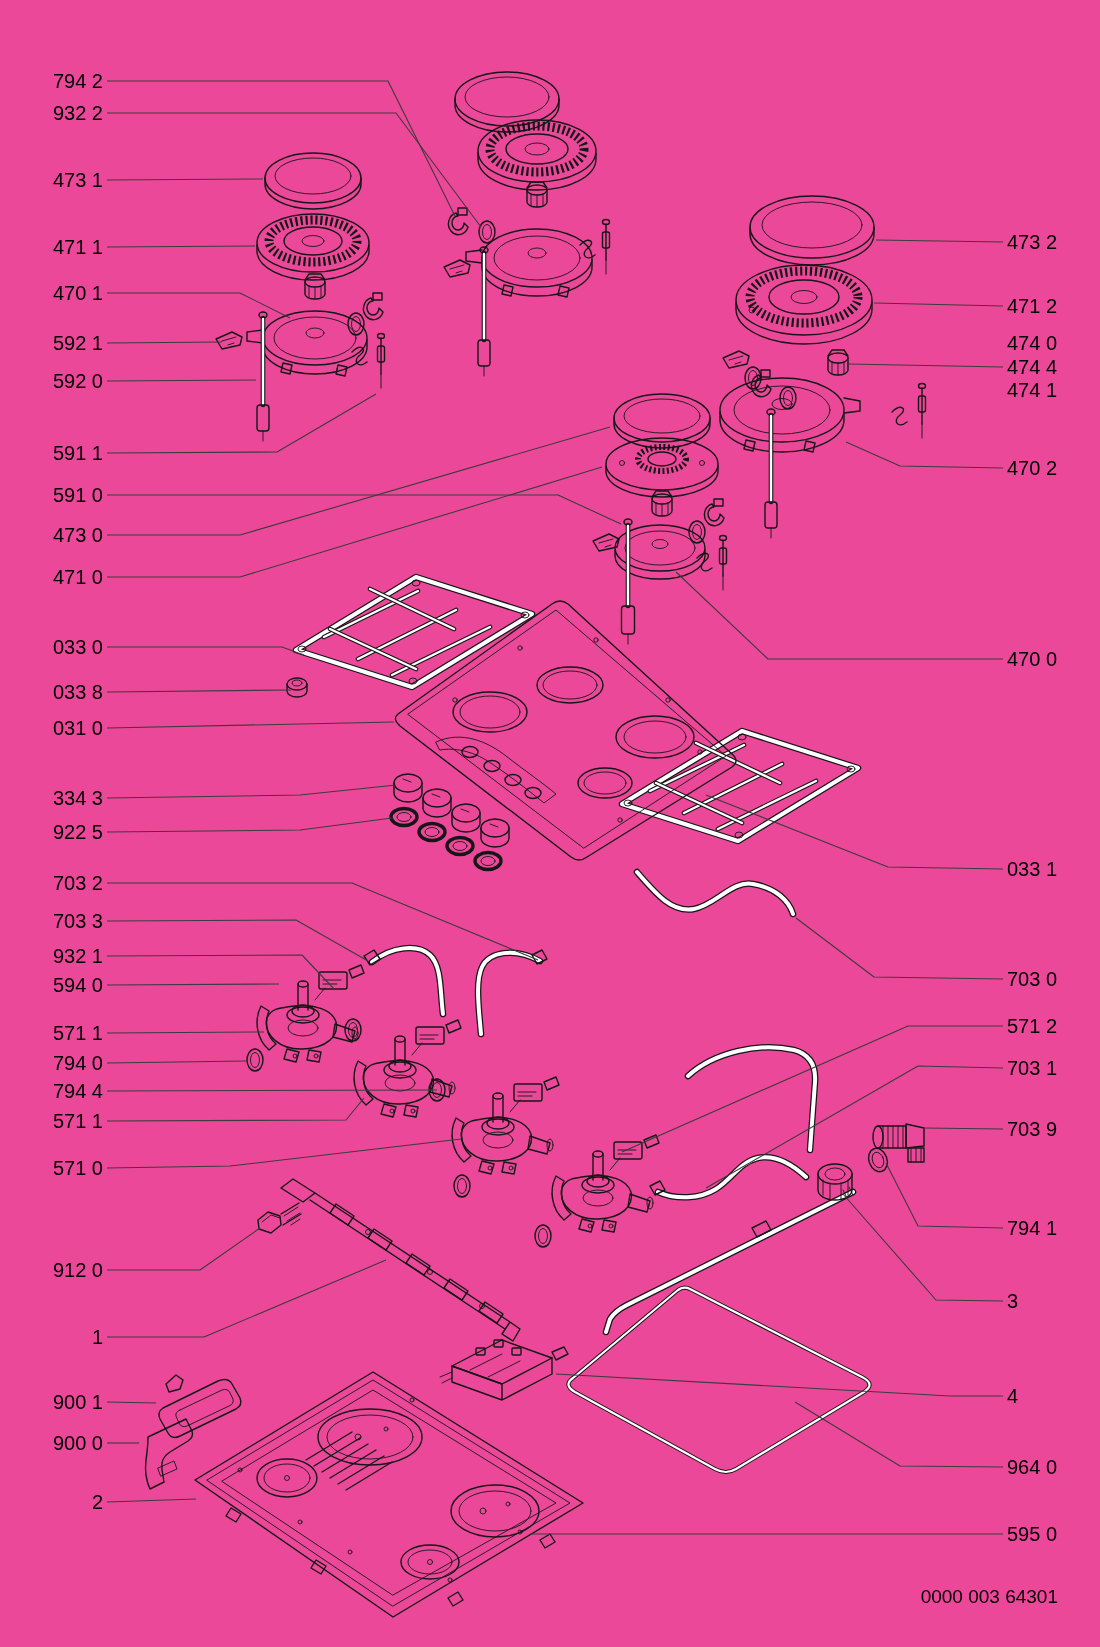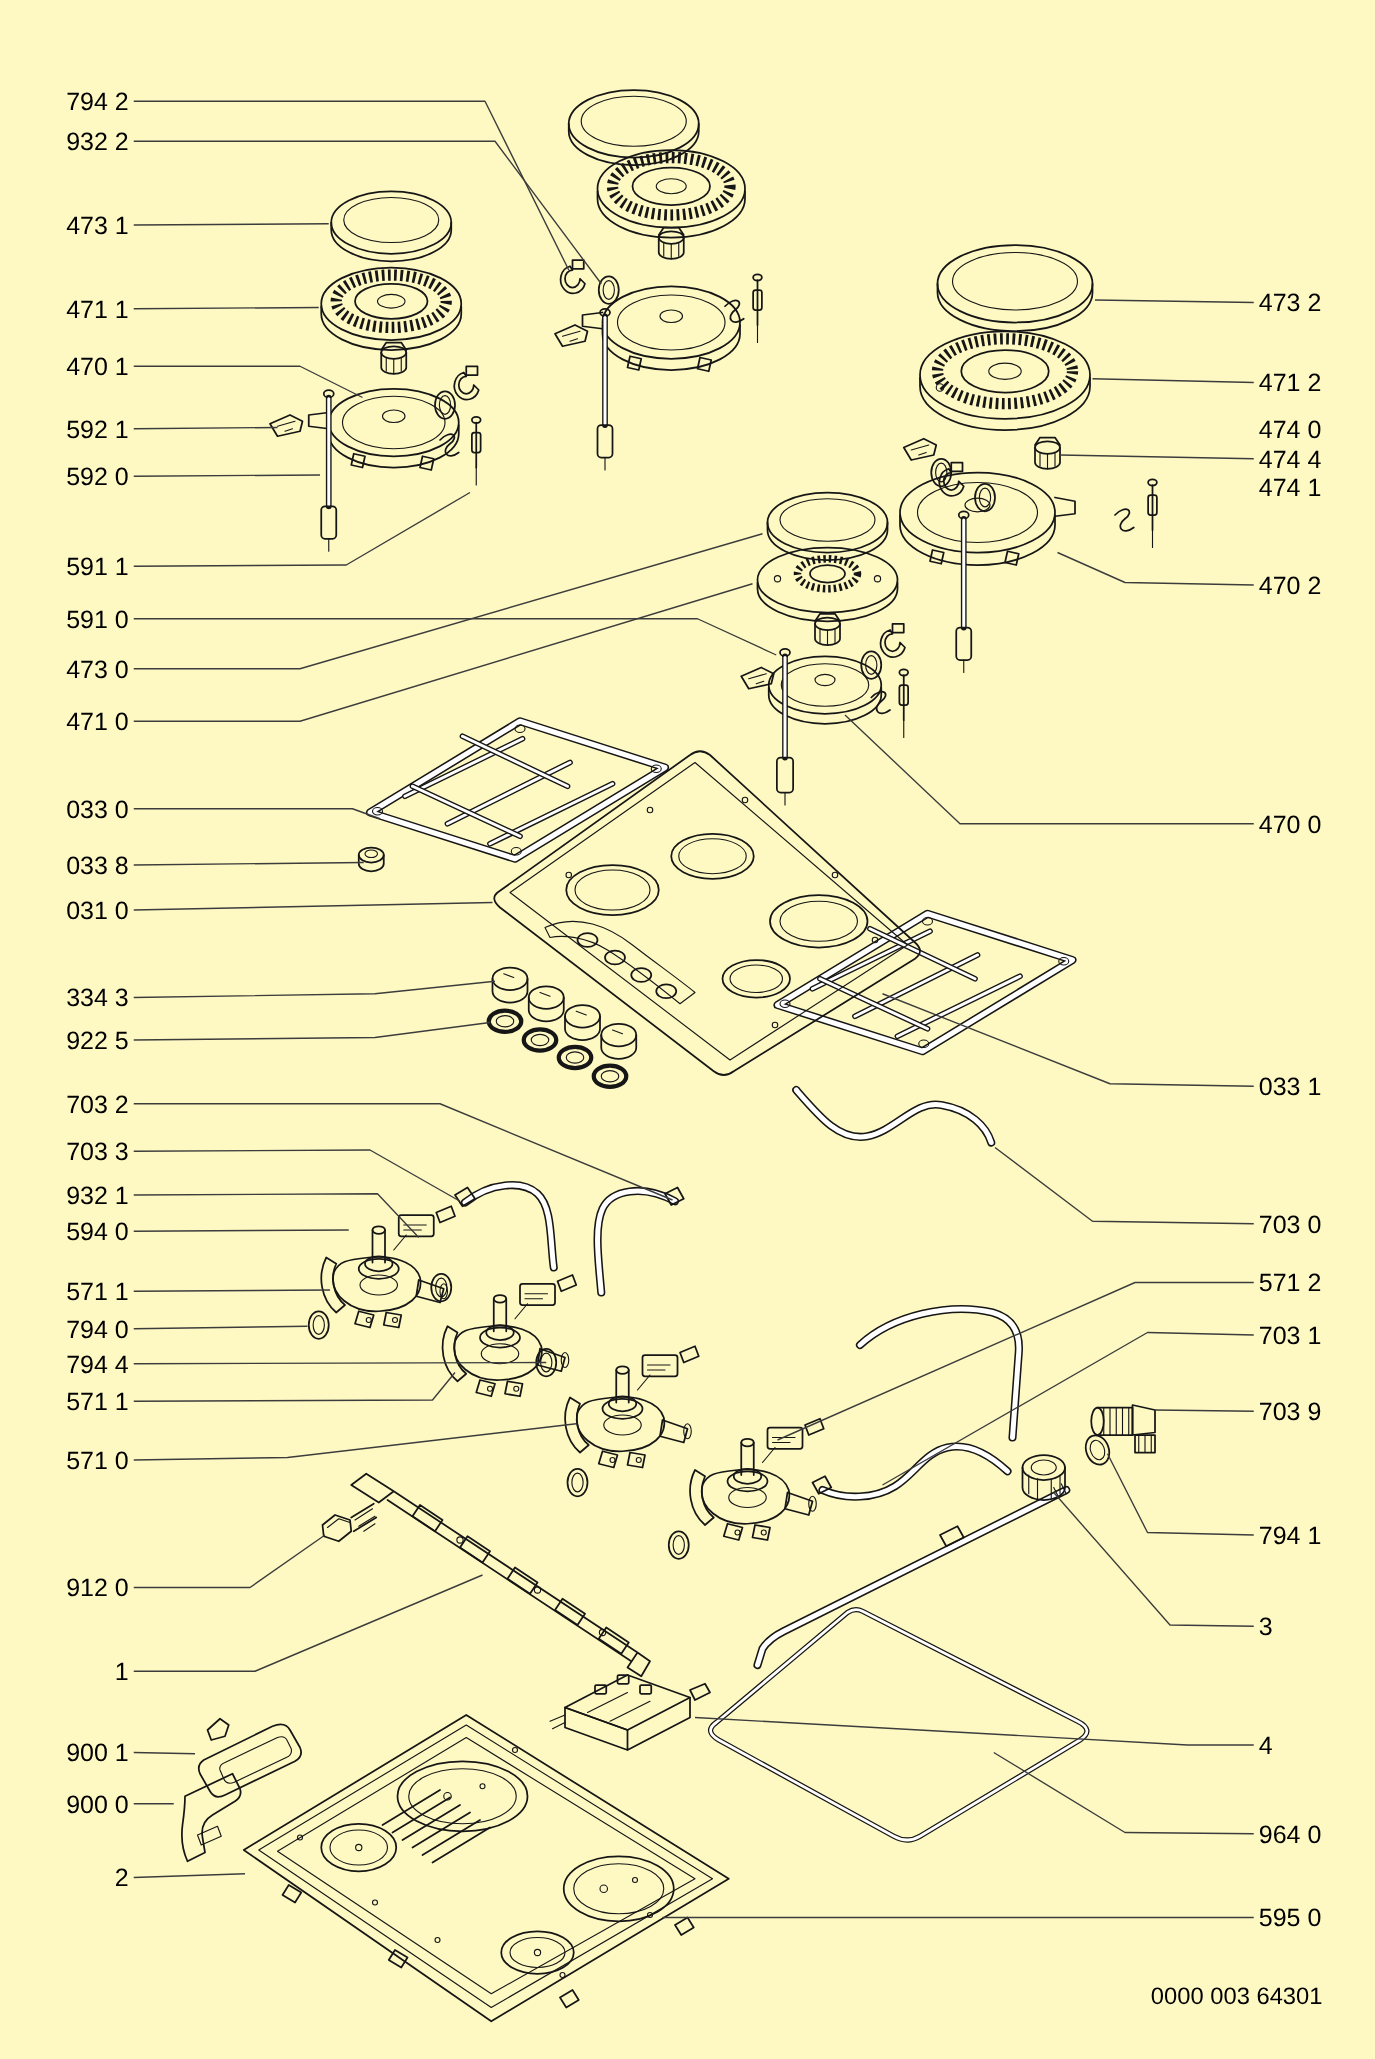--- a/index.html
+++ b/index.html
@@ -1,16 +1,16 @@
 <!DOCTYPE html>
 <html><head>
 <meta charset="utf-8">
 <style>
   html,body{margin:0;padding:0;background:#fff;}
-  .page{width:1100px;height:1647px;background:#fef9c3;position:relative;overflow:hidden;}
+  .page{width:1100px;height:1647px;background:#ec4899;position:relative;overflow:hidden;}
   svg{display:block;}
   .lbl{font-family:"Liberation Sans",sans-serif;font-size:20px;fill:#000;}
   .num{font-family:"Liberation Sans",sans-serif;font-size:19px;fill:#000;}
   .ln{fill:none;stroke:#161616;stroke-width:1.4;stroke-linecap:round;stroke-linejoin:round;}
   .thin{fill:none;stroke:#161616;stroke-width:0.9;stroke-linecap:round;stroke-linejoin:round;}
   .teeth{fill:none;stroke:#161616;stroke-width:9;stroke-dasharray:2.2 2.8;}
   .teeth-s{fill:none;stroke:#161616;stroke-width:6;stroke-dasharray:2 2.4;}
   .tube-o{fill:none;stroke:#161616;stroke-width:6.5;stroke-linecap:round;stroke-linejoin:round;}
   .tube-i{fill:none;stroke:#ffffff;stroke-width:4;stroke-linecap:round;stroke-linejoin:round;}
   .wire-o{fill:none;stroke:#161616;stroke-width:4.6;stroke-linecap:round;stroke-linejoin:round;}

